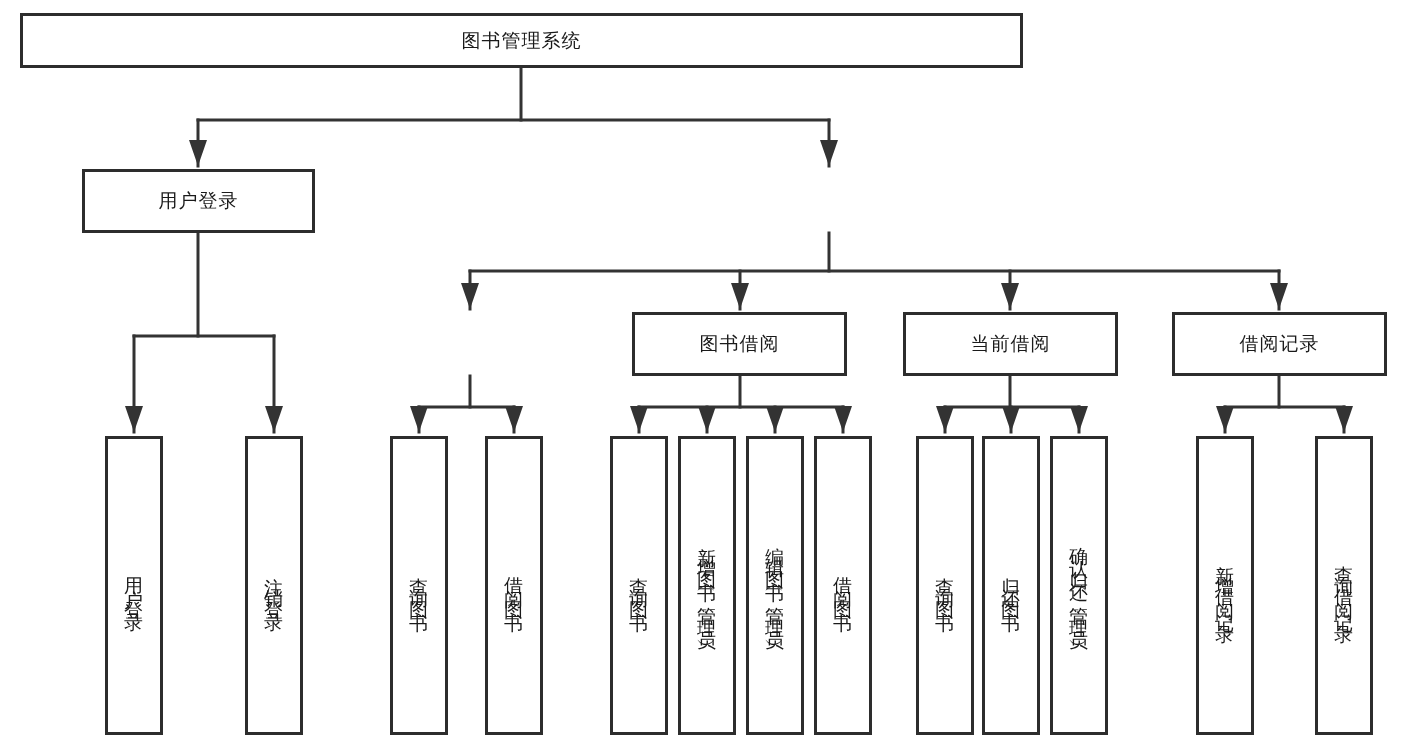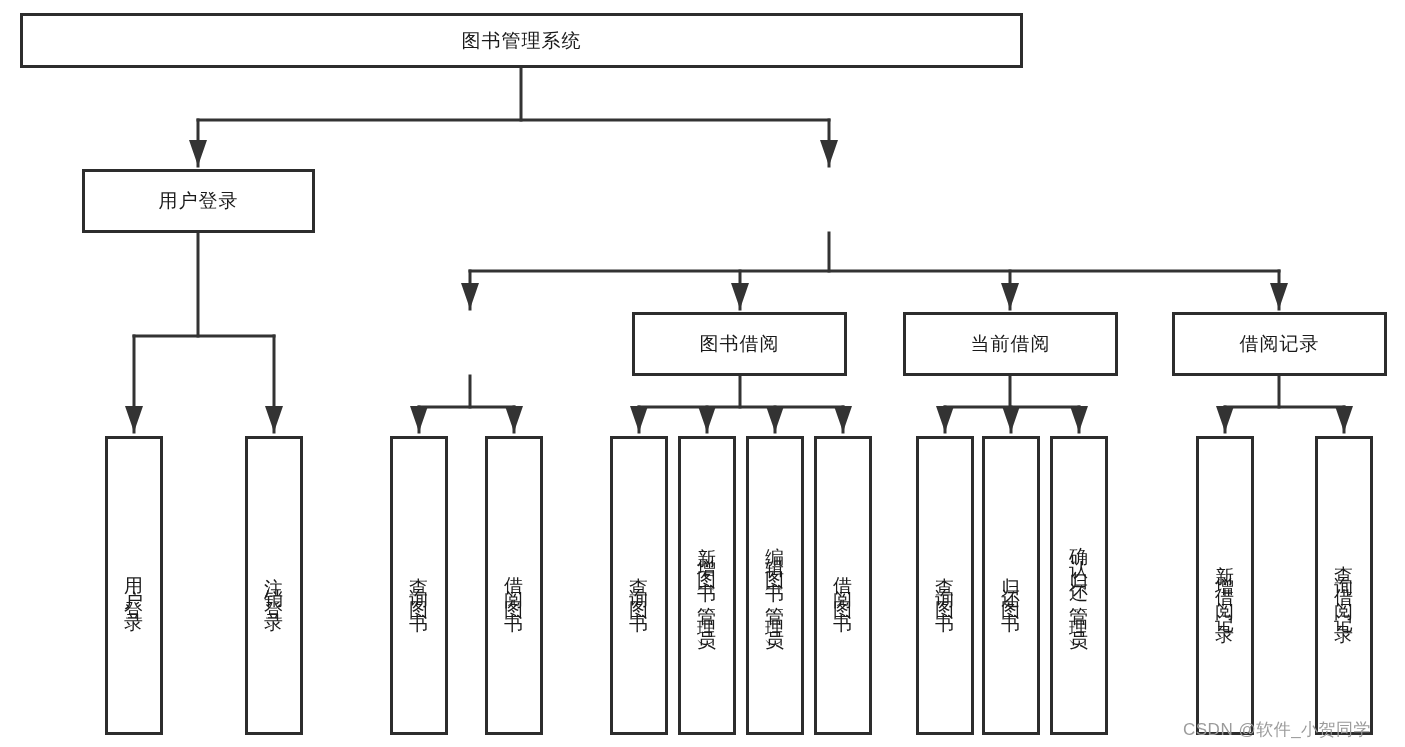--- a/index.html
+++ b/index.html
@@ -155,15 +155,14 @@
     <span>确认归还（管理员）</span>
   </div>
 
   <div class="box leaf" style="left:1196px; top:436px; width:58px; height:299px;">
     <span>新增借阅记录</span>
   </div>
   <div class="box leaf" style="left:1315px; top:436px; width:58px; height:299px;">
     <span>查询借阅记录</span>
   </div>
 
-  <div class="watermark">CSDN @软件_小贺同学</div>
 
 </div>
 
 </body></html>

